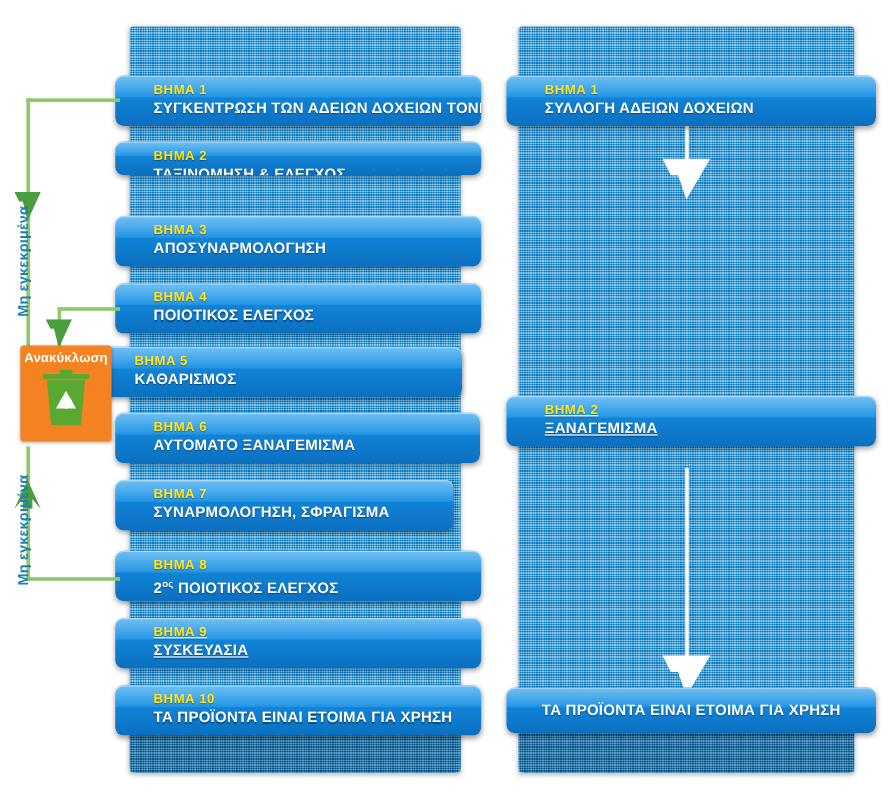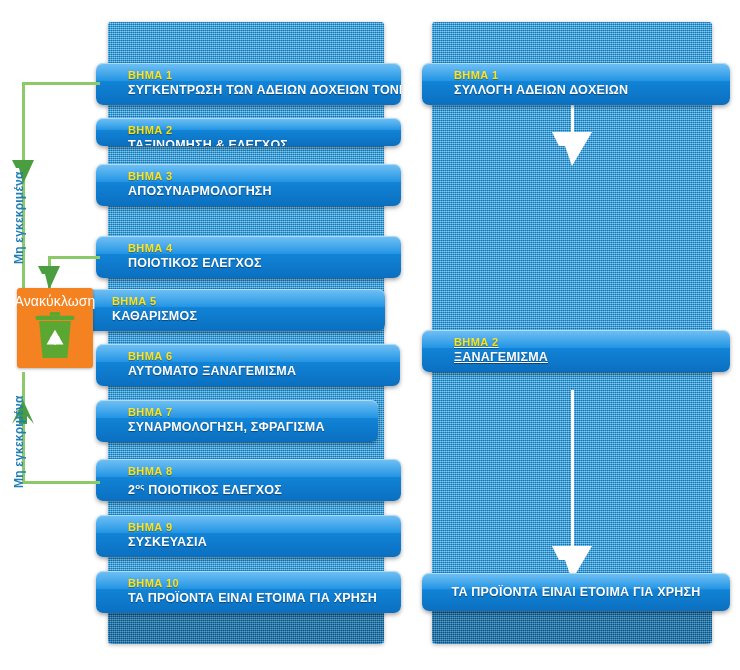--- a/index.html
+++ b/index.html
@@ -81,21 +81,21 @@
     transform-origin:0 0;transform:rotate(-90deg);
   }
 
   
   .recbox{
     position:absolute;background:#f58220;border-radius:3px;
     box-shadow:0 1px 3px rgba(0,0,0,.3);
     display:flex;flex-direction:column;align-items:center;
   }
   .recbox .cap{
-    color:#ffffff;font-size:14px;font-weight:normal;margin-top:5px;letter-spacing:.1px;
+    color:#ffffff;font-size:11px;font-weight:bold;margin-top:5px;letter-spacing:.1px;
   }
   .recbox .binwrap{margin-top:2px;}
 </style>
 </head>
 <body>
 
 <div id="stage">
 
   <div class="panel" style="left:108px;top:22px;width:276px;height:622px;">
     <div class="footpad"></div>
@@ -104,21 +104,21 @@
   <div class="step" style="left:96px;top:63px;width:305px;height:42px;">
     <span class="num">ΒΗΜΑ 1</span>
     <span class="txt">ΣΥΓΚΕΝΤΡΩΣΗ ΤΩΝ ΑΔΕΙΩΝ ΔΟΧΕΙΩΝ TONER</span>
   </div>
 
   <div class="step" style="left:96px;top:118px;width:305px;height:28px;">
     <span class="num">ΒΗΜΑ 2</span>
     <span class="txt">ΤΑΞΙΝΟΜΗΣΗ &amp; ΕΛΕΓΧΟΣ</span>
   </div>
 
-  <div class="step" style="left:96px;top:164px;width:305px;height:42px;">
+  <div class="step" style="left:96px;top:180px;width:305px;height:42px;">
     <span class="num">ΒΗΜΑ 3</span>
     <span class="txt">ΑΠΟΣΥΝΑΡΜΟΛΟΓΗΣΗ</span>
   </div>
 
   <div class="step" style="left:96px;top:236px;width:305px;height:42px;">
     <span class="num">ΒΗΜΑ 4</span>
     <span class="txt">ΠΟΙΟΤΙΚΟΣ ΕΛΕΓΧΟΣ</span>
   </div>
 
   <div class="step" style="left:80px;top:289px;width:305px;height:42px;">
@@ -134,21 +134,21 @@
   <div class="step" style="left:96px;top:400px;width:282px;height:42px;">
     <span class="num">ΒΗΜΑ 7</span>
     <span class="txt">ΣΥΝΑΡΜΟΛΟΓΗΣΗ, ΣΦΡΑΓΙΣΜΑ</span>
   </div>
 
   <div class="step" style="left:96px;top:459px;width:305px;height:42px;">
     <span class="num">ΒΗΜΑ 8</span>
     <span class="txt"><span>2</span><sup>ος</sup><span> ΠΟΙΟΤΙΚΟΣ ΕΛΕΓΧΟΣ</span></span>
   </div>
 
-  <div class="step" style="left:96px;top:515px;width:305px;height:42px;">
+  <div class="step" style="left:96px;top:515px;width:305px;height:42px;text-decoration:underline;">
     <span class="num">ΒΗΜΑ 9</span>
     <span class="txt">ΣΥΣΚΕΥΑΣΙΑ</span>
   </div>
 
   <div class="step" style="left:96px;top:571px;width:305px;height:42px;">
     <span class="num">ΒΗΜΑ 10</span>
     <span class="txt">ΤΑ  ΠΡΟΪΟΝΤΑ ΕΙΝΑΙ ΕΤΟΙΜΑ ΓΙΑ ΧΡΗΣΗ</span>
   </div>
 
   <div class="panel" style="left:432px;top:22px;width:280px;height:622px;">

